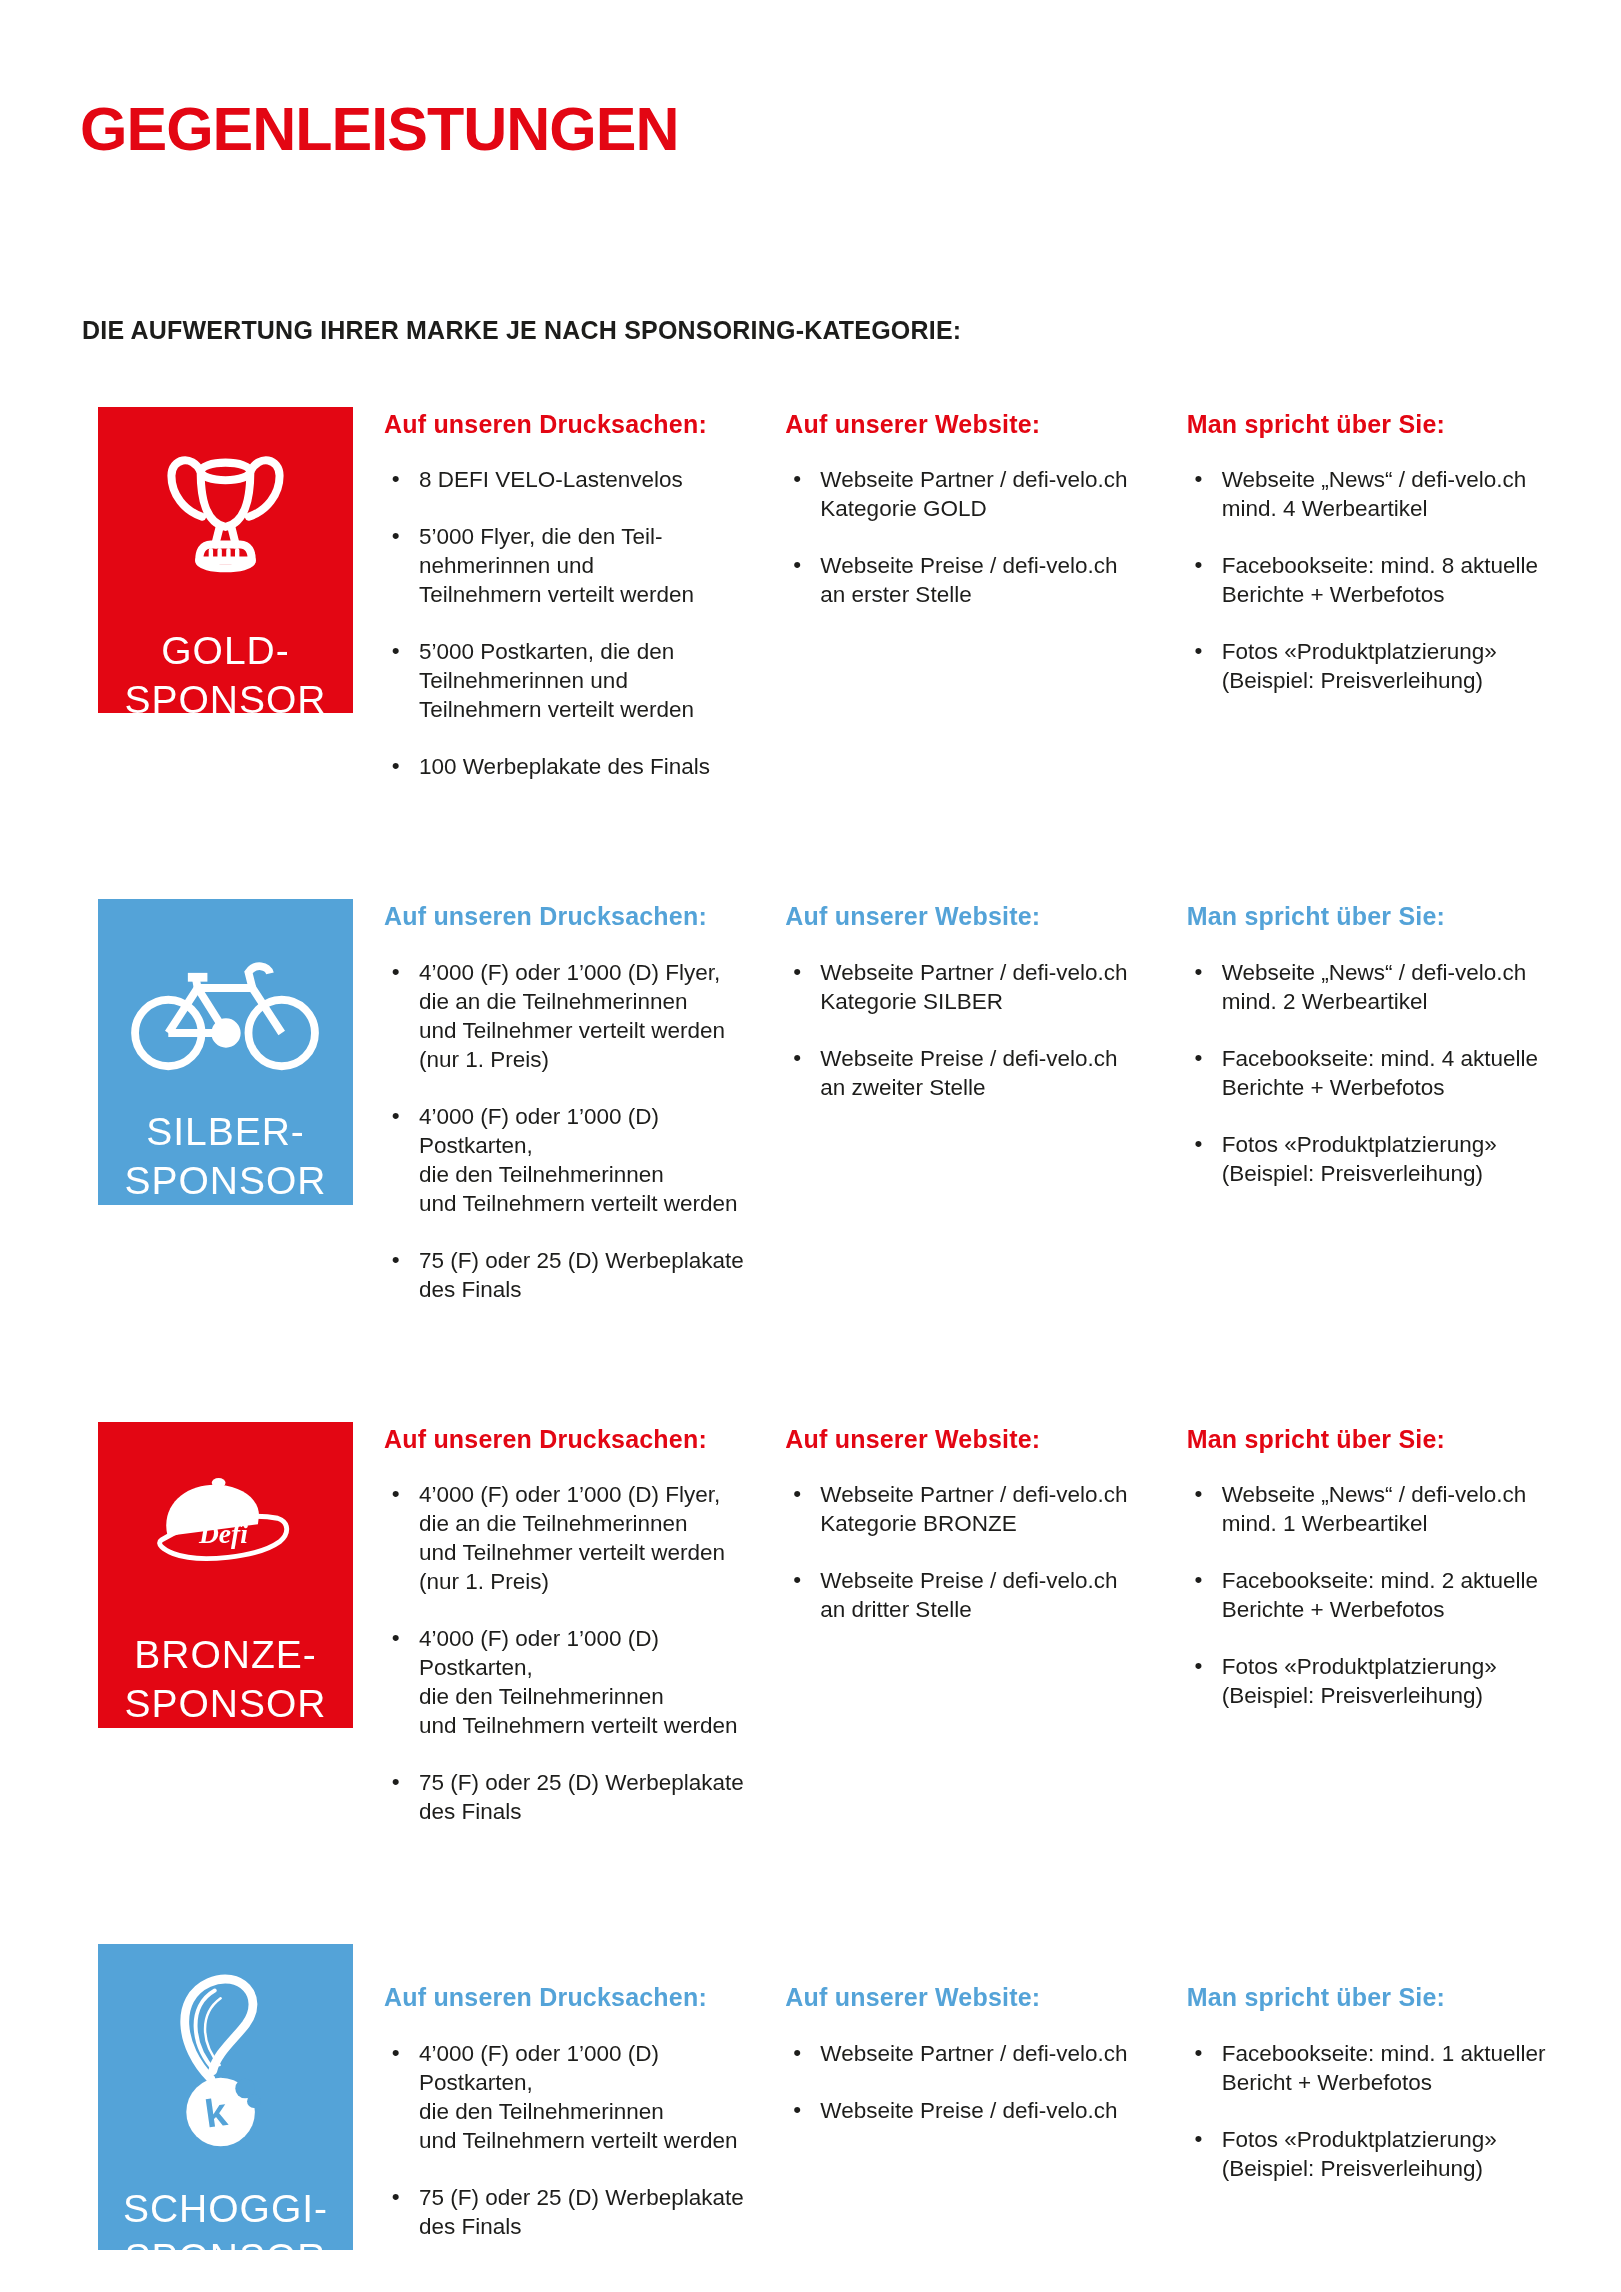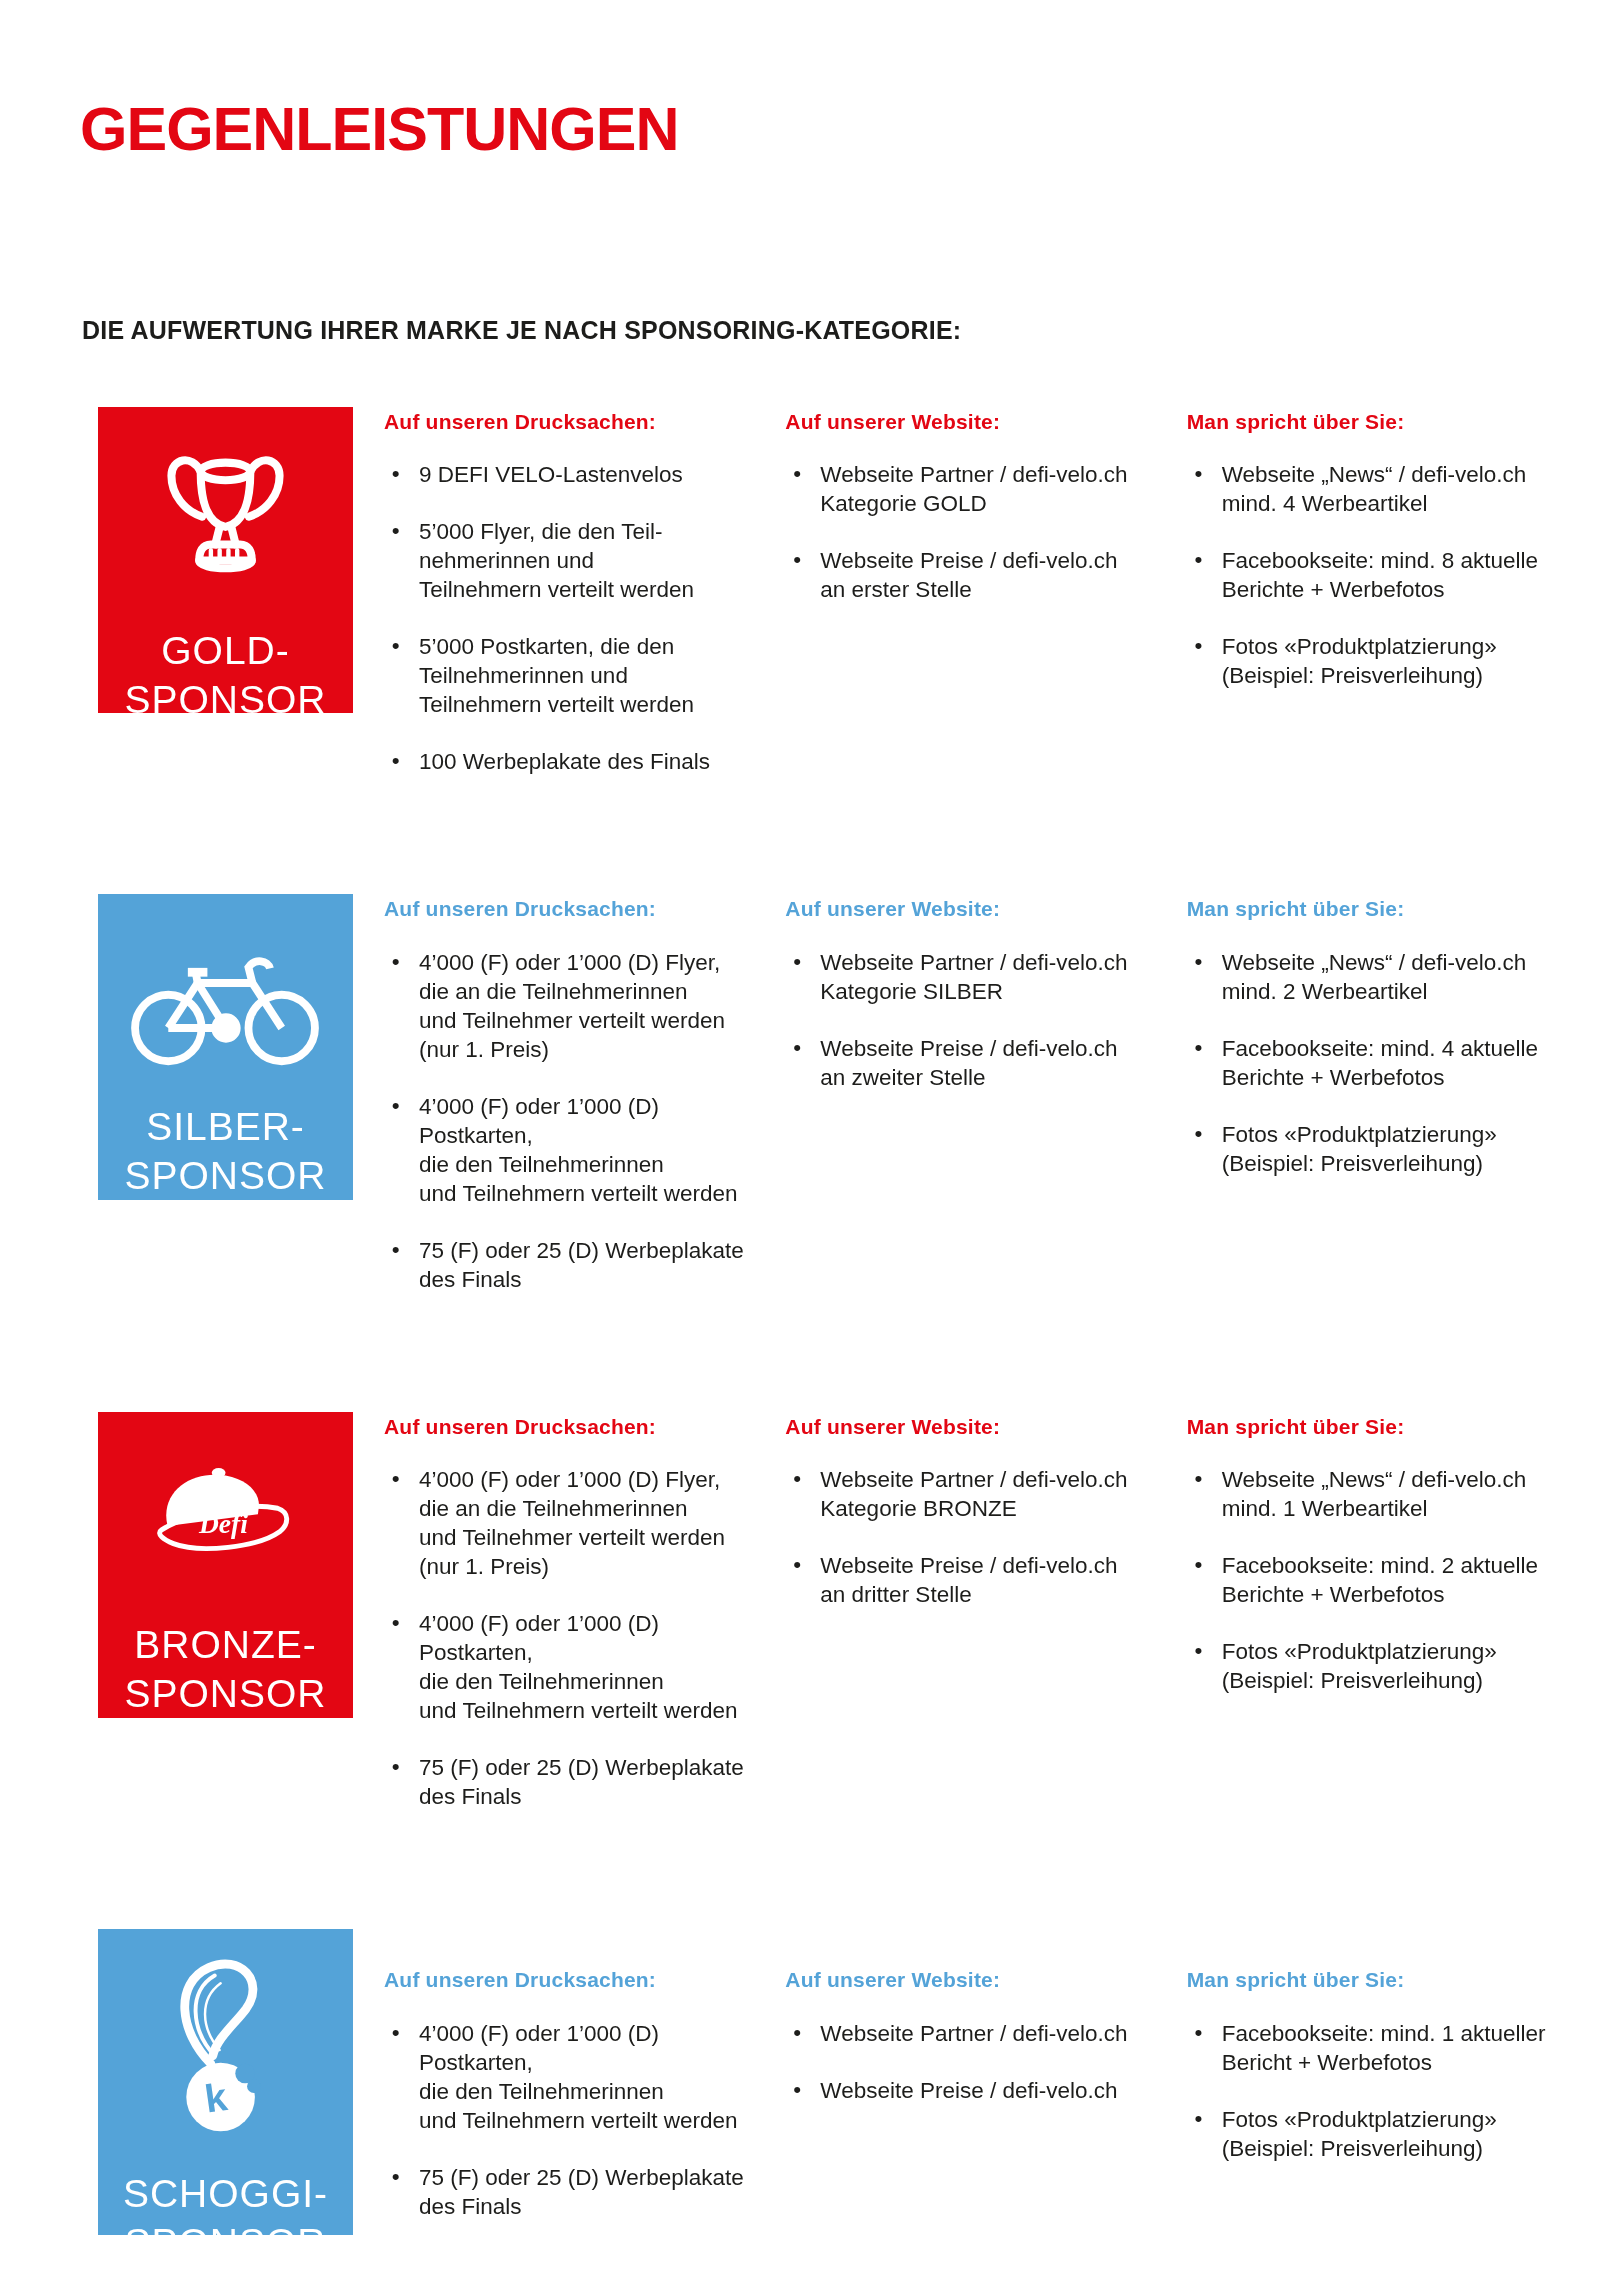--- a/index.html
+++ b/index.html
@@ -58,21 +58,21 @@
   .tier-label {
     margin-top:25.5px; text-align:center; color:#fff;
     font-size:39px; line-height:1.26; letter-spacing:1px; white-space:nowrap;
   }
 
   .col { width:402px; padding:2.9px 33px 0 0; }
   .col-1 { margin-left:31px; }
   .sec-schoggi .col { padding-top:39px; }
 
   .col-header {
-    font-size:21px; font-weight:700; letter-spacing:0.2px;
+    font-size:25px; font-weight:700; letter-spacing:0.2px;
     margin-bottom:26.5px; white-space:nowrap;
   }
   .red  .col-header { color:var(--red); }
   .blue .col-header { color:var(--blue); }
 
   .col ul { list-style:none; }
   .col li {
     position:relative; padding-left:35px; margin-bottom:28px;
     font-size:22.5px; line-height:29px; color:var(--text);
   }
@@ -103,21 +103,21 @@
                 <path d="M32 77 C 32 84 68 84 68 77"></path>
                 <path d="M40 70 L40 76 M46 70 L46 76 M52 70 L52 76 M58 70 L58 76" stroke-width="3"></path>
               </g>
             </svg>
           </span>
       <div class="tier-label">GOLD-<br>SPONSOR</div>
     </div>
     <div class="col col-1">
       <div class="col-header">Auf unseren Drucksachen:</div>
       <ul>
-            <li>9 DEFI VELO-Lastenvelos</li>
+            <li>8 DEFI VELO-Lastenvelos</li>
             <li>5’000 Flyer, die den Teil-<br>nehmerinnen und<br>Teilnehmern verteilt werden</li>
             <li>5’000 Postkarten, die den<br>Teilnehmerinnen und<br>Teilnehmern verteilt werden</li>
             <li>100 Werbeplakate des Finals</li>
           </ul>
     </div>
     <div class="col col-2">
       <div class="col-header">Auf unserer Website:</div>
       <ul>
             <li>Webseite Partner / defi-velo.ch<br>Kategorie GOLD</li>
             <li>Webseite Preise / defi-velo.ch<br>an erster Stelle</li>

